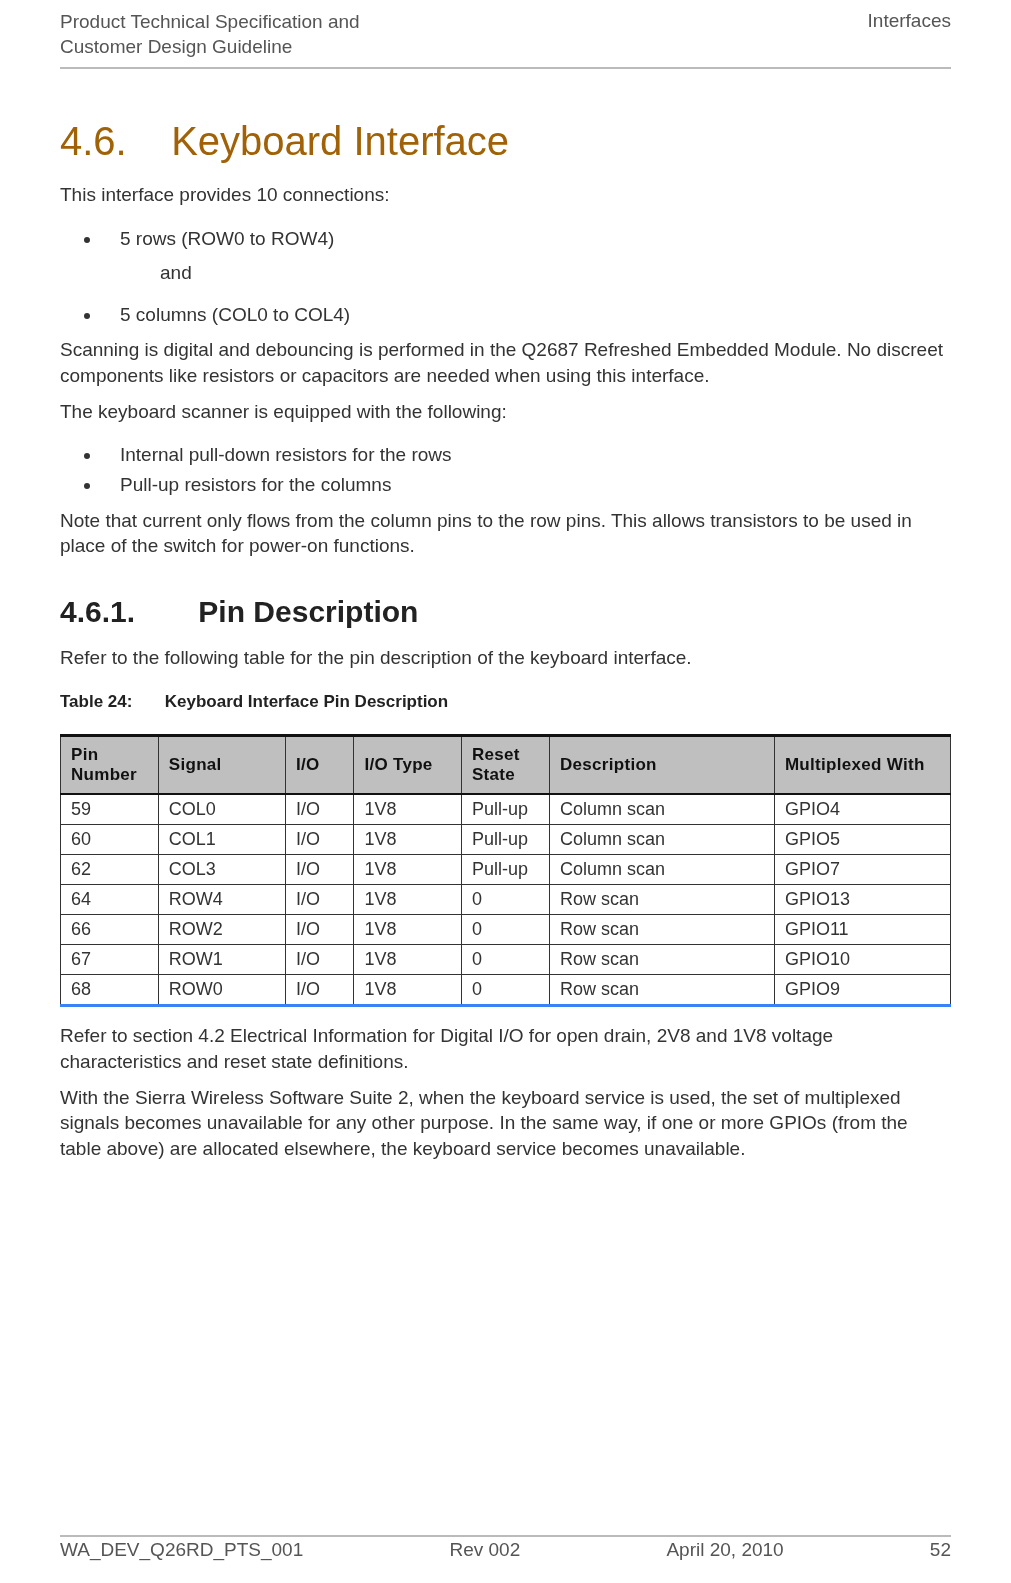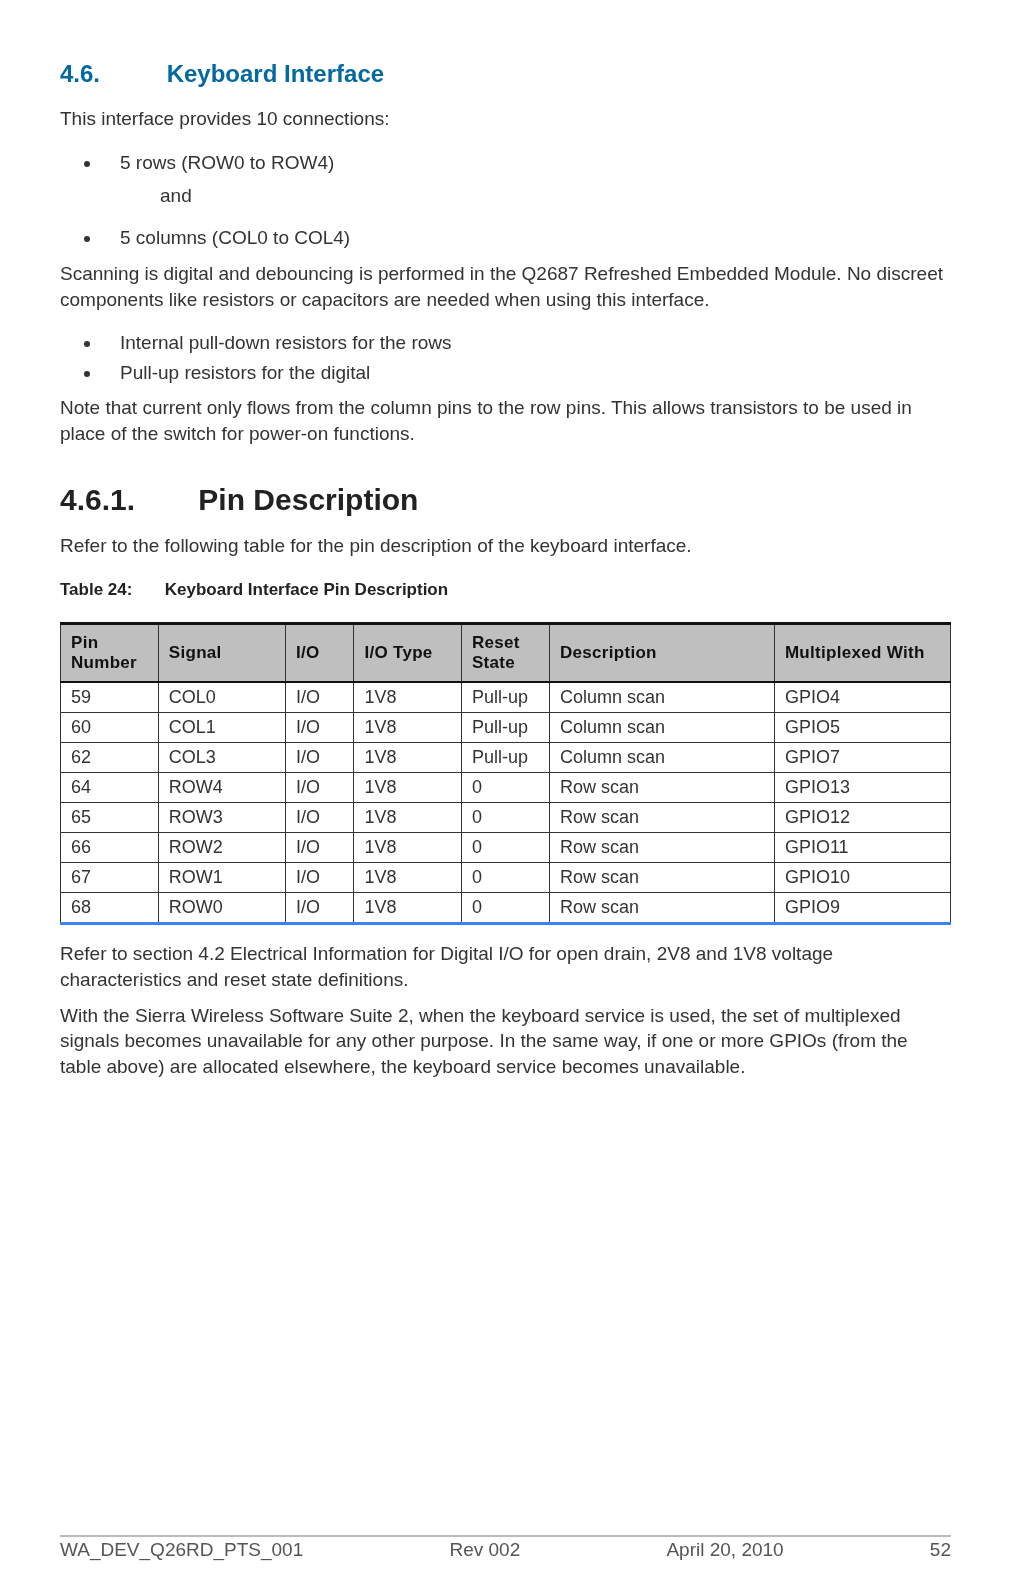--- a/index.html
+++ b/index.html
@@ -22,23 +22,23 @@
     justify-content: space-between;
     font-size: 19px;
     color: #555;
     padding-bottom: 8px;
     border-bottom: 2px solid #bbb;
   }
   .header .left {
     line-height: 1.3;
   }
   .h1 {
-    font-size: 24px;
-    font-weight: bold;
-    color: #0369a1;
+    font-size: 40px;
+    font-weight: normal;
+    color: #a16207;
     margin: 50px 0 18px 0;
   }
   .h1 .num {
     display: inline-block;
     min-width: 100px;
   }
   .h2 {
     font-size: 30px;
     font-weight: bold;
     color: #222;
@@ -131,41 +131,49 @@
     justify-content: space-between;
     font-size: 19px;
     color: #555;
   }
 </style>
 </head>
 <body>
 
 <div class="page">
 
+  <div class="header">
+    <div class="left">
+      <span>Product Technical Specification and</span><br>
+      <span>Customer Design Guideline</span>
+    </div>
+    <div>Interfaces</div>
+  </div>
 
   <div class="h1">
     <span class="num">4.6.</span>
     <span>Keyboard Interface</span>
   </div>
 
   <div class="body-text">This interface provides 10 connections:</div>
 
   <ul class="bullets">
     <li>5 rows (ROW0 to ROW4)</li>
   </ul>
   <div class="sub-and">and</div>
   <ul class="bullets">
     <li>5 columns (COL0 to COL4)</li>
   </ul>
 
   <div class="body-text">Scanning is digital and debouncing is performed in the Q2687 Refreshed Embedded Module. No discreet components like resistors or capacitors are needed when using this interface.</div>
+  <div class="body-text">The keyboard scanner is equipped with the following:</div>
 
   <ul class="bullets">
     <li>Internal pull-down resistors for the rows</li>
-    <li>Pull-up resistors for the digital</li>
+    <li>Pull-up resistors for the columns</li>
   </ul>
 
   <div class="body-text">Note that current only flows from the column pins to the row pins. This allows transistors to be used in place of the switch for power-on functions.</div>
 
   <div class="h2">
     <span class="num">4.6.1.</span>
     <span>Pin Description</span>
   </div>
 
   <div class="body-text">Refer to the following table for the pin description of the keyboard interface.</div>
@@ -218,29 +226,20 @@
         <tr>
           <td>64</td>
           <td>ROW4</td>
           <td>I/O</td>
           <td>1V8</td>
           <td>0</td>
           <td>Row scan</td>
           <td>GPIO13</td>
         </tr>
         <tr>
-          <td>65</td>
-          <td>ROW3</td>
-          <td>I/O</td>
-          <td>1V8</td>
-          <td>0</td>
-          <td>Row scan</td>
-          <td>GPIO12</td>
-        </tr>
-        <tr>
           <td>66</td>
           <td>ROW2</td>
           <td>I/O</td>
           <td>1V8</td>
           <td>0</td>
           <td>Row scan</td>
           <td>GPIO11</td>
         </tr>
         <tr>
           <td>67</td>

